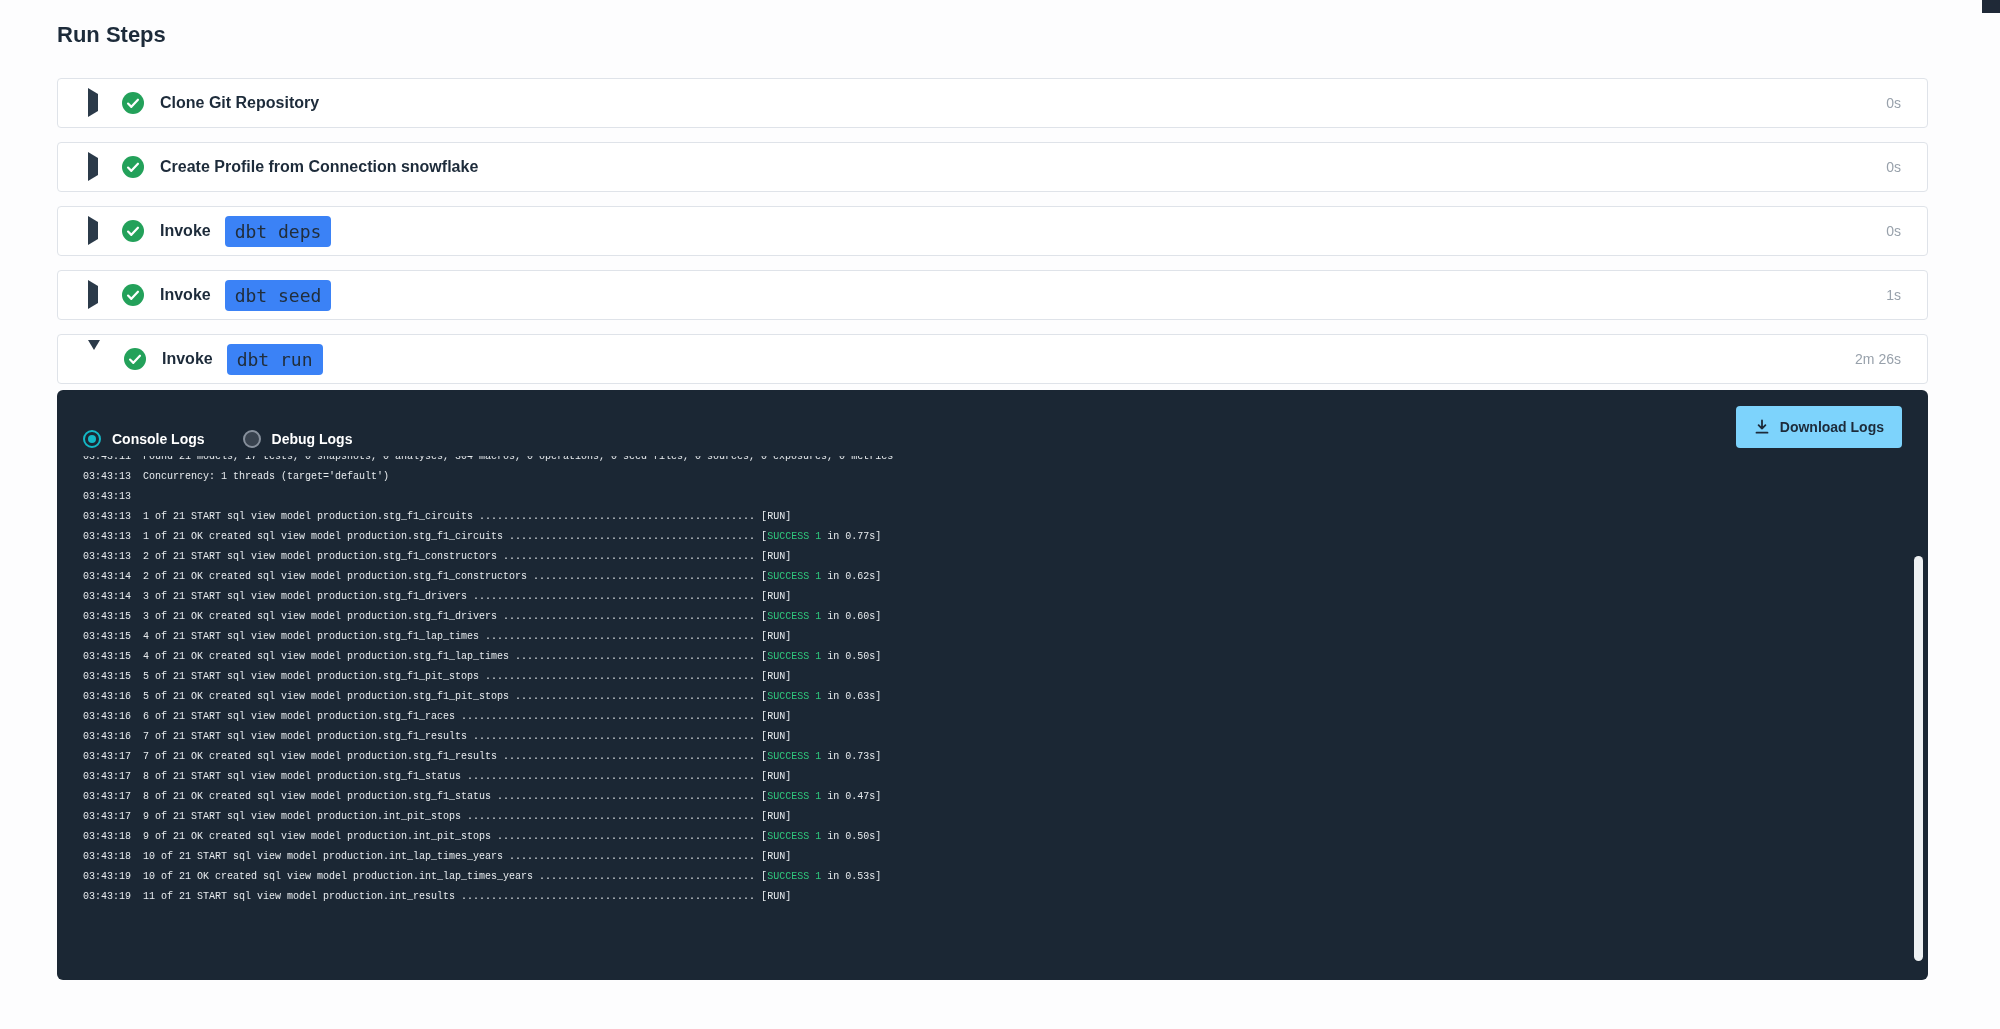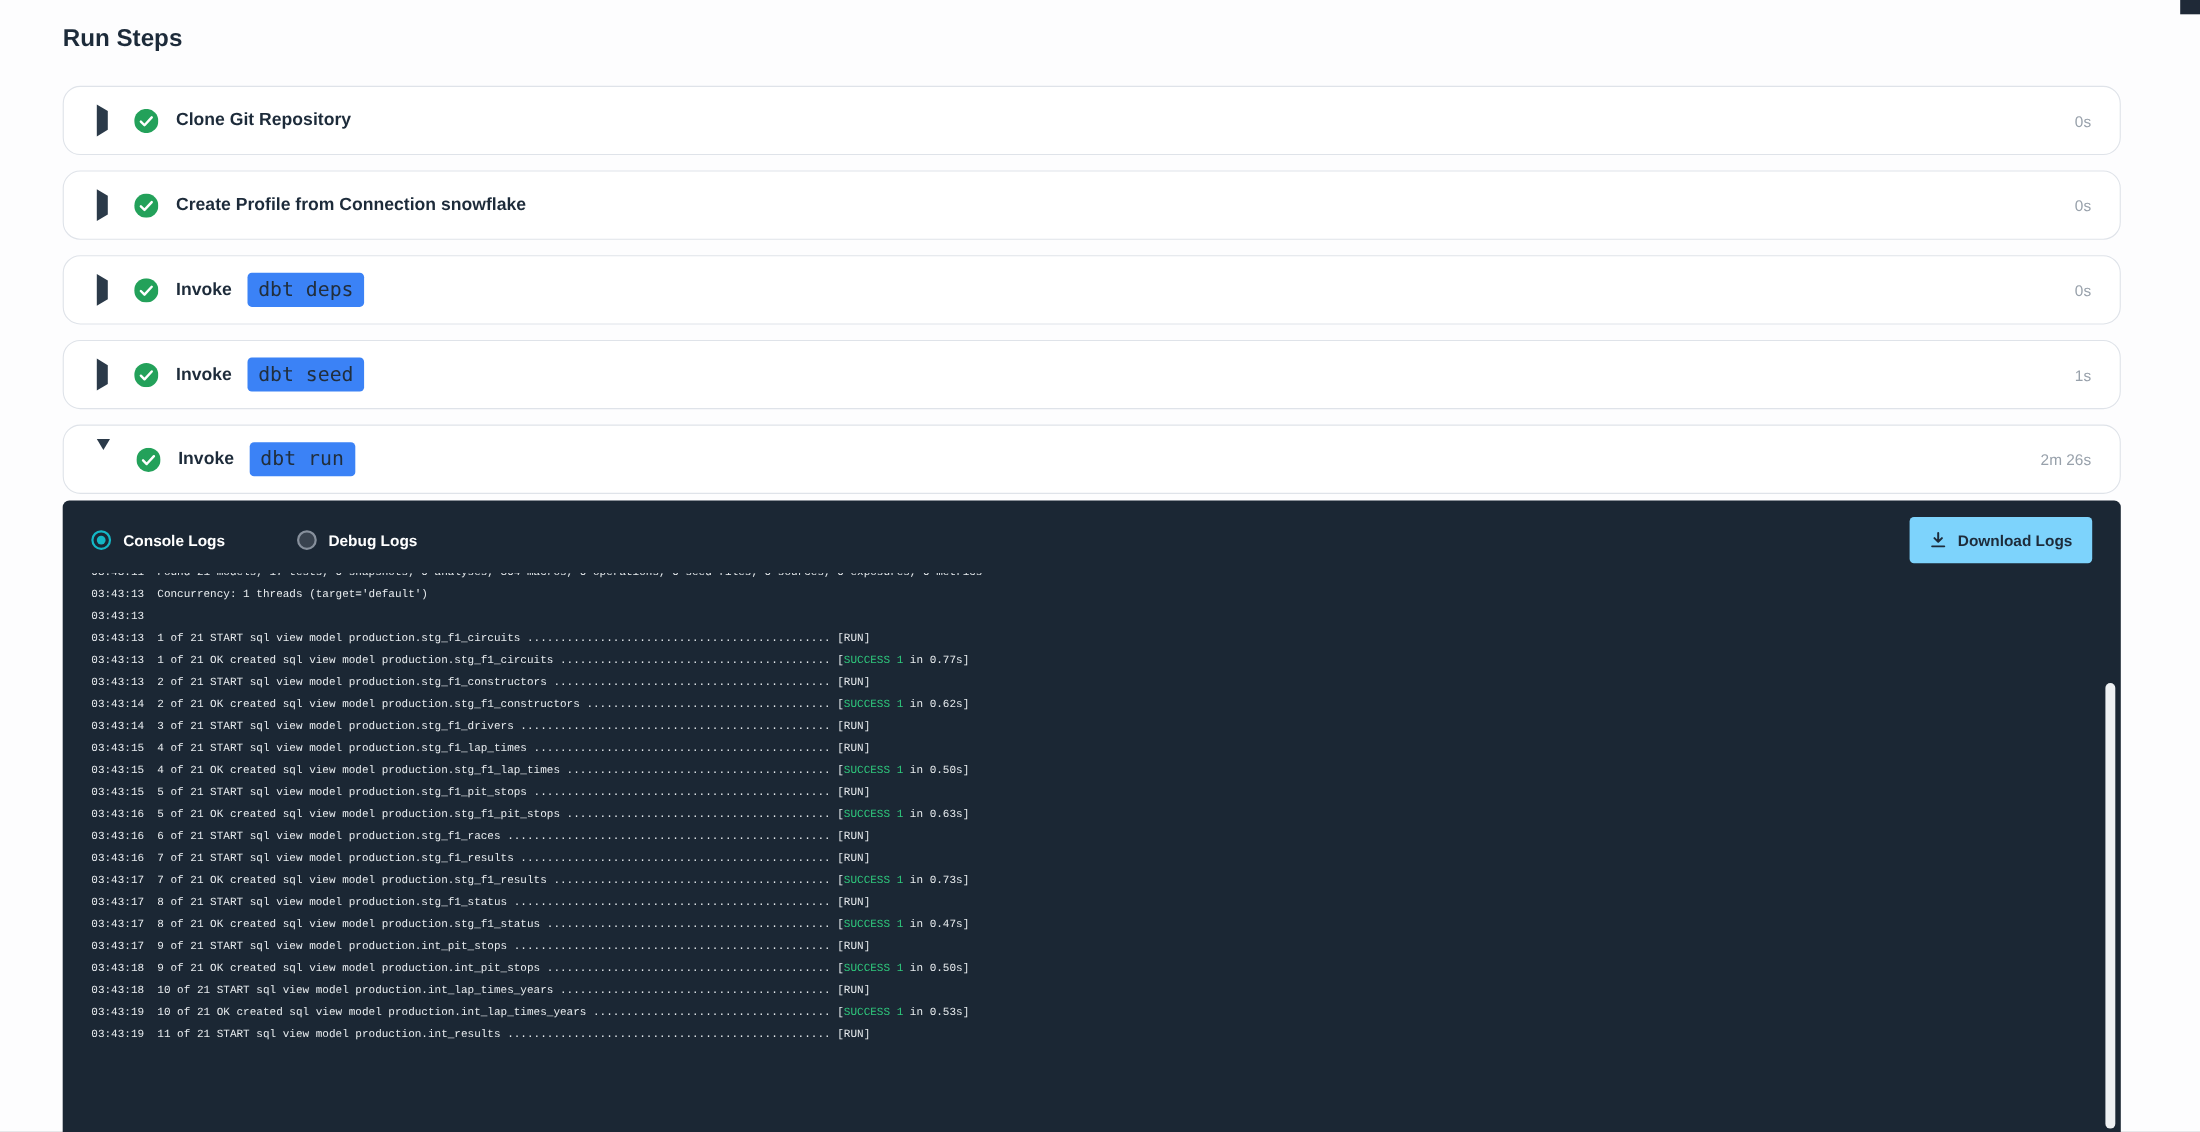--- a/index.html
+++ b/index.html
@@ -19,22 +19,22 @@
     overflow: hidden;
     position: relative;
   }
   .content { padding: 20px 72px 0 57px; }
   .page-title {
     font-size: 22px; line-height: 30px; font-weight: 700;
     color: var(--label); margin-bottom: 28px;
   }
   .step-card {
     display: flex; align-items: center;
-    height: 63px; background: #ffffff;
-    border: 1px solid var(--border); border-radius: 16px;
+    height: 50px; background: #ffffff;
+    border: 1px solid var(--border); border-radius: 4px;
     margin-bottom: 14px; padding: 0 26px 0 30px;
     cursor: pointer;
   }
   .caret { margin-right: 24px; flex: 0 0 auto; }
   .caret-right {
     width: 0; height: 0;
     border-left: 10px solid #2b3a49;
     border-top: 6px solid transparent; border-bottom: 6px solid transparent;
   }
   .caret-down {
@@ -52,21 +52,21 @@
     background: #3b82f6; border-radius: 4px;
     padding: 5px 10px; white-space: pre;
   }
   .duration { margin-left: auto; font-size: 14px; color: var(--muted); white-space: nowrap; }
   .step-group .step-card { margin-bottom: 6px; }
   .console {
     height: 590px; background: var(--panel); border-radius: 6px;
     padding: 14px 0 12px;
     display: flex; flex-direction: column;
   }
-  .console-header { display: flex; align-items: center; padding: 0 26px; height: 44px; flex: 0 0 auto; gap: 27px; }
+  .console-header { display: flex; align-items: flex-end; padding: 0 26px; height: 44px; flex: 0 0 auto; }
   .radio-group { display: flex; align-items: center; gap: 11px; cursor: pointer; }
   .radio-group + .radio-group { margin-left: 38px; }
   .radio { width: 18px; height: 18px; border-radius: 50%; position: relative; flex: 0 0 auto; }
   .radio.selected { border: 2px solid var(--accent); }
   .radio.selected::after {
     content: ""; position: absolute; inset: 3px; border-radius: 50%;
     background: var(--accent);
   }
   .radio.unselected { border: 2px solid #87909c; background: #39434f; }
   .radio-label { color: #ffffff; font-size: 14px; font-weight: 700; white-space: nowrap; }
@@ -189,20 +189,21 @@
         <div class="log-area">
           <div id="log-lines">
               <div class="log-line clipped"><span>03:43:11  Found 21 models, 17 tests, 0 snapshots, 0 analyses, 304 macros, 0 operations, 0 seed files, 0 sources, 0 exposures, 0 metrics</span></div>
               <div class="log-line"><span>03:43:13  Concurrency: 1 threads (target='default')</span></div>
               <div class="log-line"><span>03:43:13</span></div>
               <div class="log-line"><span>03:43:13  1 of 21 START sql view model production.stg_f1_circuits .............................................. [</span><span>RUN]</span></div>
               <div class="log-line"><span>03:43:13  1 of 21 OK created sql view model production.stg_f1_circuits ......................................... [</span><span class="log-success">SUCCESS 1</span><span> in 0.77s]</span></div>
               <div class="log-line"><span>03:43:13  2 of 21 START sql view model production.stg_f1_constructors .......................................... [</span><span>RUN]</span></div>
               <div class="log-line"><span>03:43:14  2 of 21 OK created sql view model production.stg_f1_constructors ..................................... [</span><span class="log-success">SUCCESS 1</span><span> in 0.62s]</span></div>
               <div class="log-line"><span>03:43:14  3 of 21 START sql view model production.stg_f1_drivers ............................................... [</span><span>RUN]</span></div>
+              <div class="log-line"><span>03:43:15  3 of 21 OK created sql view model production.stg_f1_drivers .......................................... [</span><span class="log-success">SUCCESS 1</span><span> in 0.60s]</span></div>
               <div class="log-line"><span>03:43:15  4 of 21 START sql view model production.stg_f1_lap_times ............................................. [</span><span>RUN]</span></div>
               <div class="log-line"><span>03:43:15  4 of 21 OK created sql view model production.stg_f1_lap_times ........................................ [</span><span class="log-success">SUCCESS 1</span><span> in 0.50s]</span></div>
               <div class="log-line"><span>03:43:15  5 of 21 START sql view model production.stg_f1_pit_stops ............................................. [</span><span>RUN]</span></div>
               <div class="log-line"><span>03:43:16  5 of 21 OK created sql view model production.stg_f1_pit_stops ........................................ [</span><span class="log-success">SUCCESS 1</span><span> in 0.63s]</span></div>
               <div class="log-line"><span>03:43:16  6 of 21 START sql view model production.stg_f1_races ................................................. [</span><span>RUN]</span></div>
               <div class="log-line"><span>03:43:16  7 of 21 START sql view model production.stg_f1_results ............................................... [</span><span>RUN]</span></div>
               <div class="log-line"><span>03:43:17  7 of 21 OK created sql view model production.stg_f1_results .......................................... [</span><span class="log-success">SUCCESS 1</span><span> in 0.73s]</span></div>
               <div class="log-line"><span>03:43:17  8 of 21 START sql view model production.stg_f1_status ................................................ [</span><span>RUN]</span></div>
               <div class="log-line"><span>03:43:17  8 of 21 OK created sql view model production.stg_f1_status ........................................... [</span><span class="log-success">SUCCESS 1</span><span> in 0.47s]</span></div>
               <div class="log-line"><span>03:43:17  9 of 21 START sql view model production.int_pit_stops ................................................ [</span><span>RUN]</span></div>

